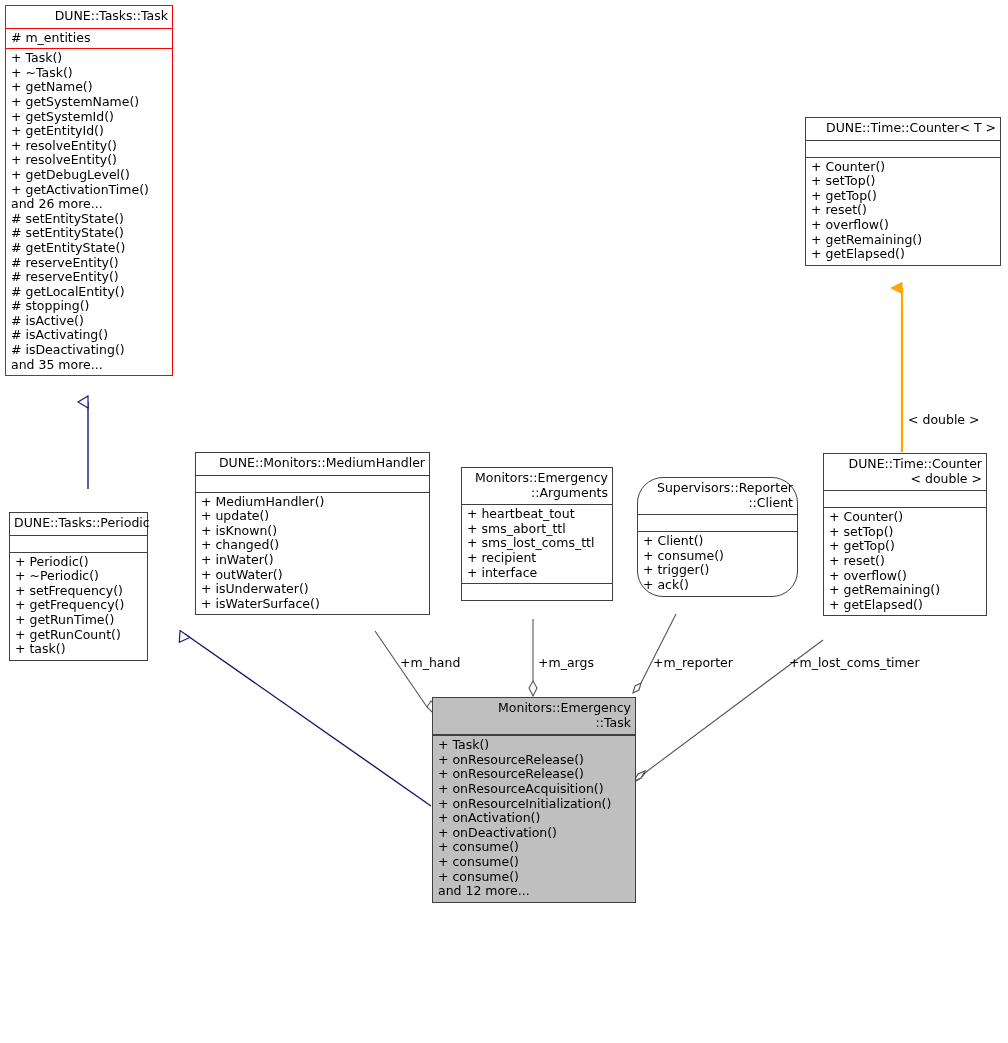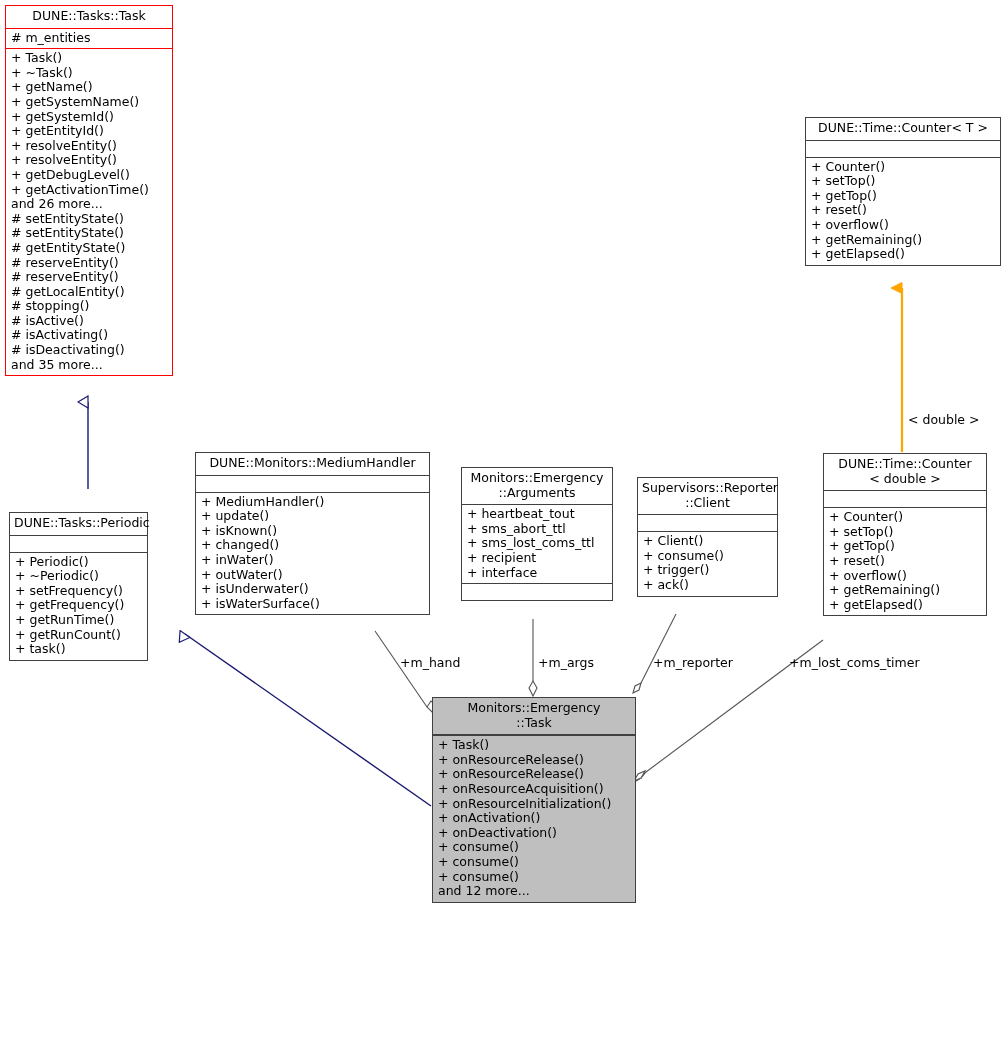--- a/index.html
+++ b/index.html
@@ -34,21 +34,21 @@
     line-height: 14.6px;
     color: #000000;
   }
   .node.red {
     border: 1px solid #ff0000;
   }
   .node.gray {
     background: #bfbfbf;
   }
   .node .title {
-    text-align: center;
+    text-align: right;
     padding: 3px 4px 4px 4px;
     white-space: pre-line;
   }
   .node .sep {
     border-top: 1px solid #404040;
     height: 0;
   }
   .node.red .sep {
     border-top: 1px solid #ff0000;
   }
@@ -197,21 +197,21 @@
         <div class="row">+ heartbeat_tout</div>
         <div class="row">+ sms_abort_ttl</div>
         <div class="row">+ sms_lost_coms_ttl</div>
         <div class="row">+ recipient</div>
         <div class="row">+ interface</div>
       </div>
     <div class="sep"></div>
     <div class="ops empty"></div>
   </div>
 
-  <div class="node" style="left:637px; top:477px; width:141px;">
+  <div class="node" style="left:637px; top:477px; width:161px;border-radius:26px;">
     <div class="title">Supervisors::Reporter
 ::Client</div>
     <div class="sep"></div>
     <div class="attrs empty"></div>
     <div class="sep"></div>
     <div class="ops">
         <div class="row">+ Client()</div>
         <div class="row">+ consume()</div>
         <div class="row">+ trigger()</div>
         <div class="row">+ ack()</div>

